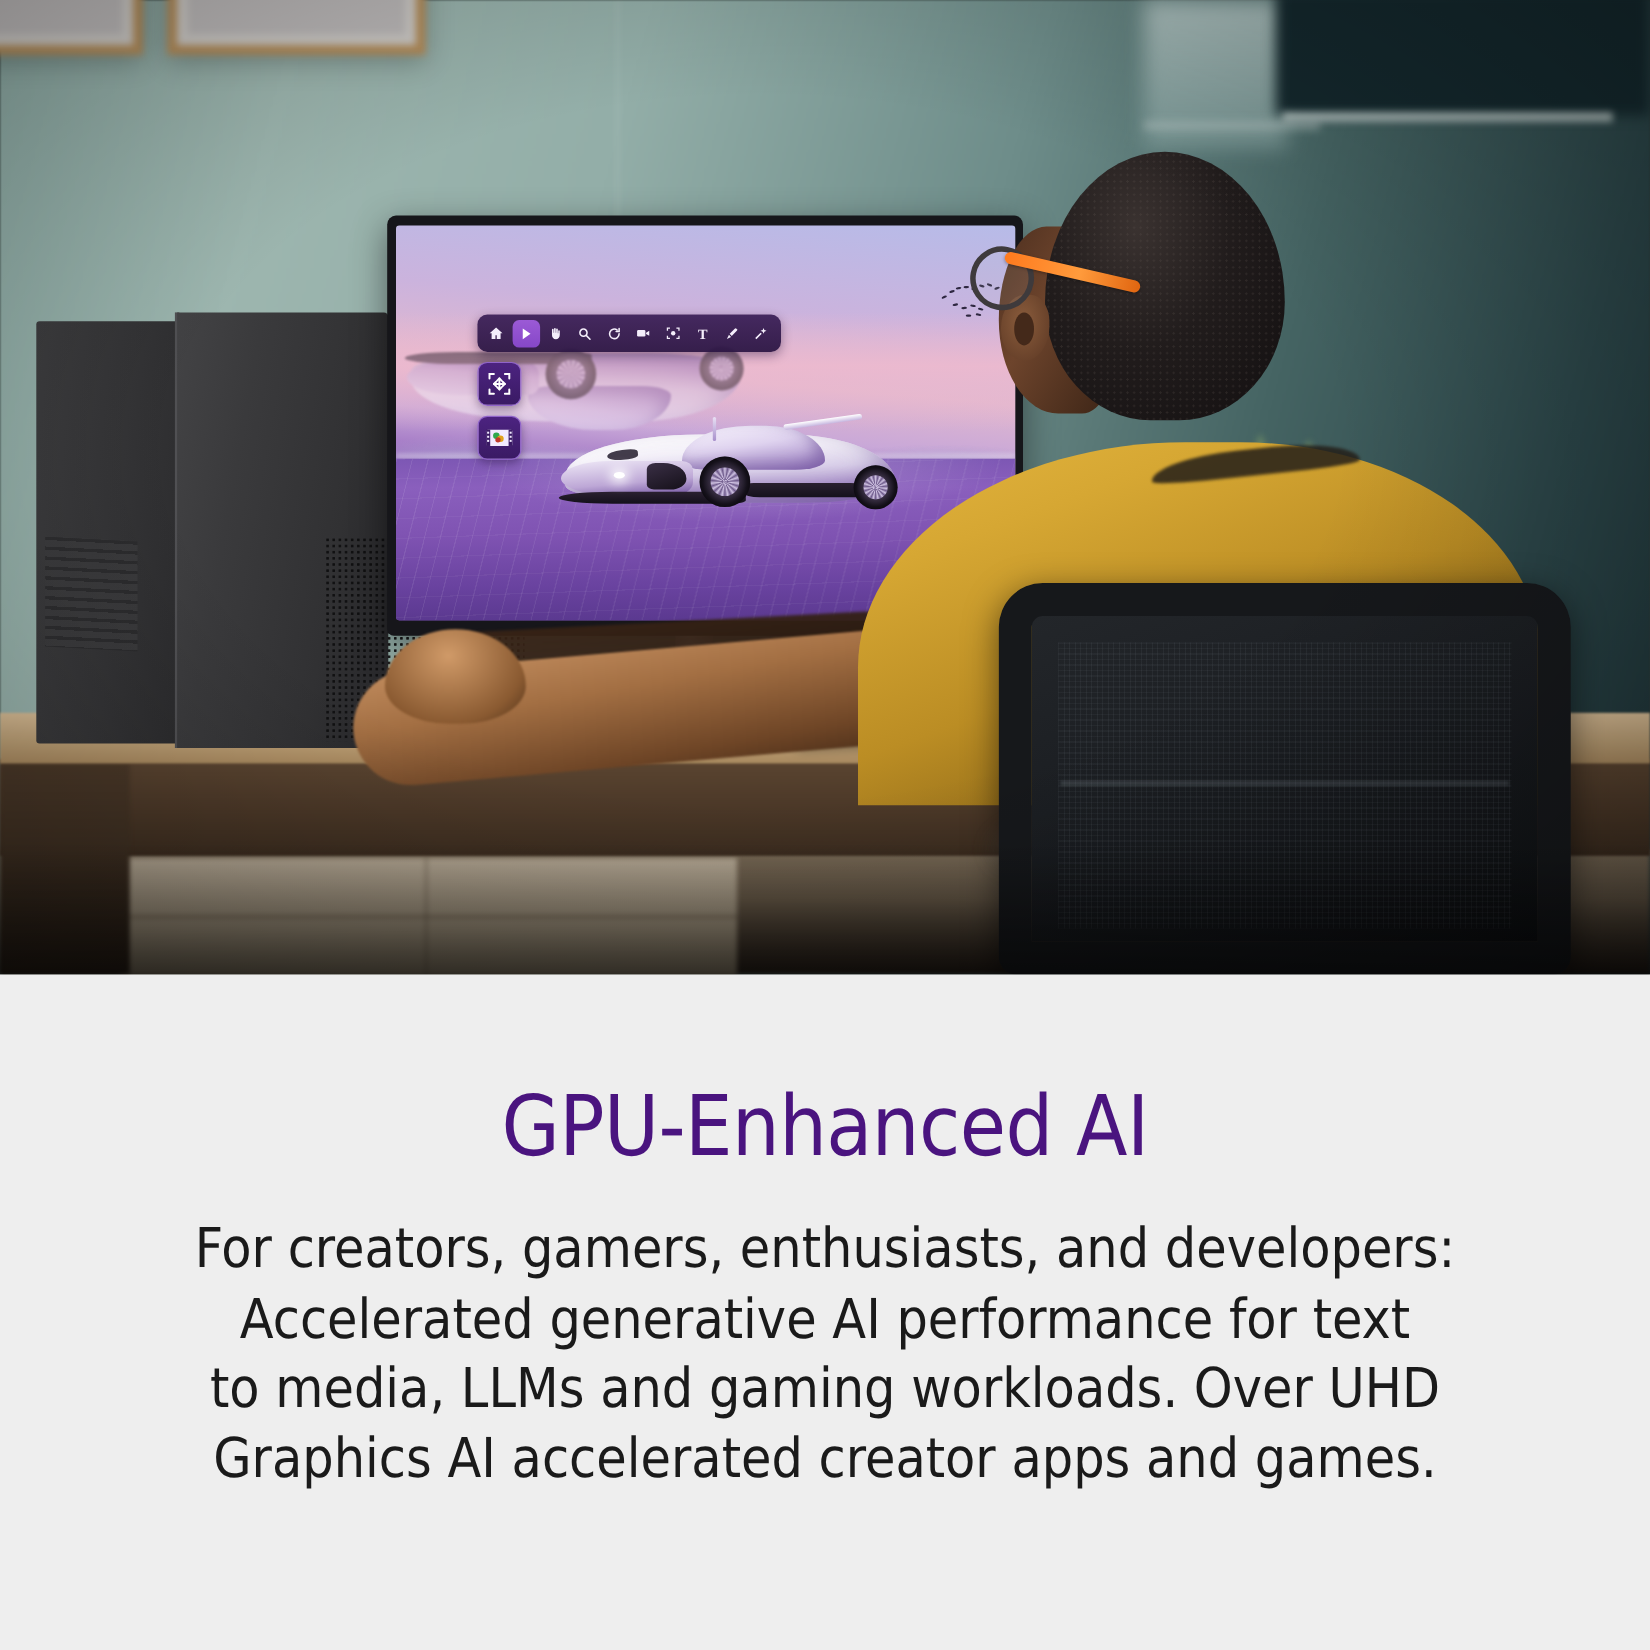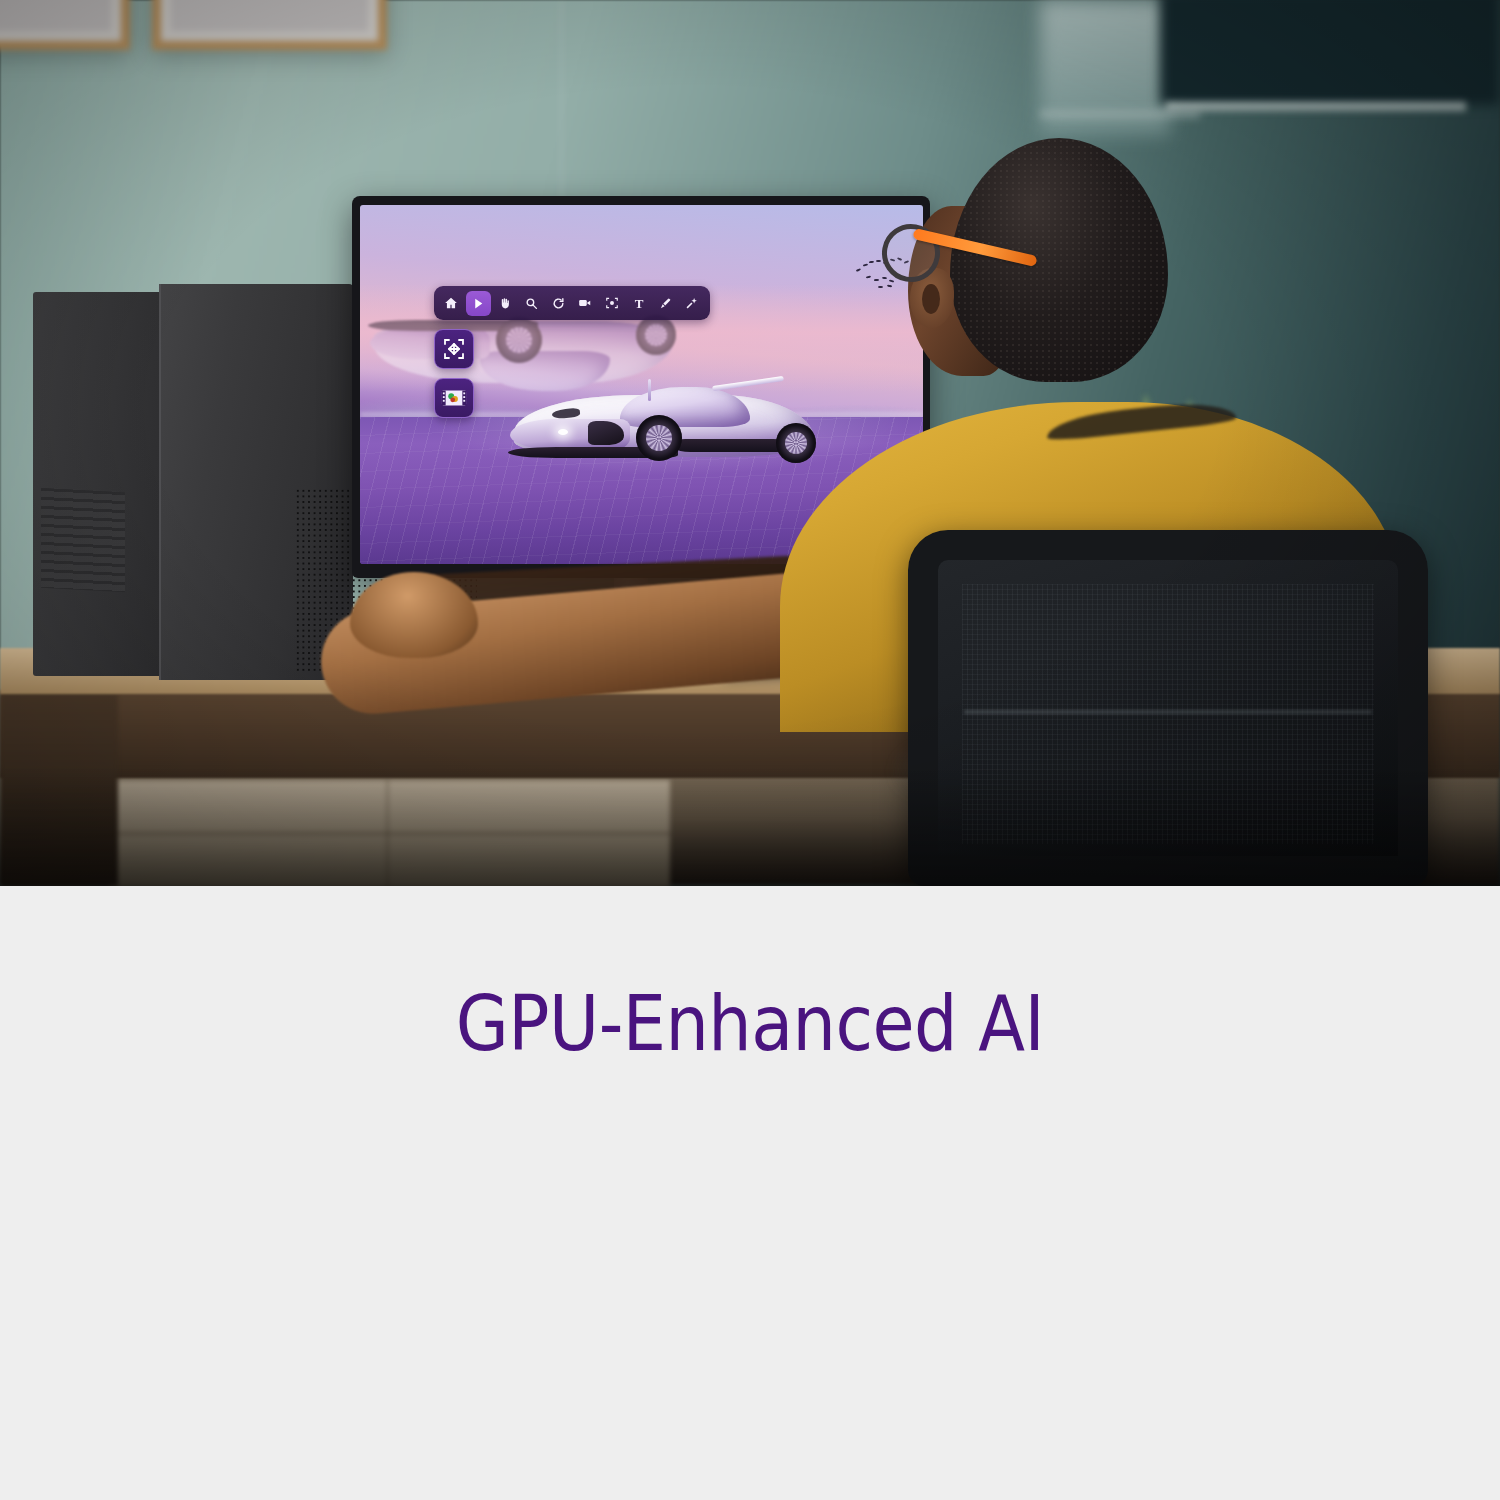--- a/index.html
+++ b/index.html
@@ -669,15 +669,21 @@
         <div class="chair-lumbar"></div>
       </div>
     </div>
 
     <div class="photo-vignette"></div>
     <div class="photo-bottom-shade"></div>
   </div>
 
   <div class="panel">
     <h1 class="headline">GPU-Enhanced AI</h1>
+    <div class="body-copy">
+      <div>For creators, gamers, enthusiasts, and developers:</div>
+      <div>Accelerated generative AI performance for text</div>
+      <div>to media, LLMs and gaming workloads. Over UHD</div>
+      <div>Graphics AI accelerated creator apps and games.</div>
+    </div>
   </div>
 
 </div>
 
 </body></html>

